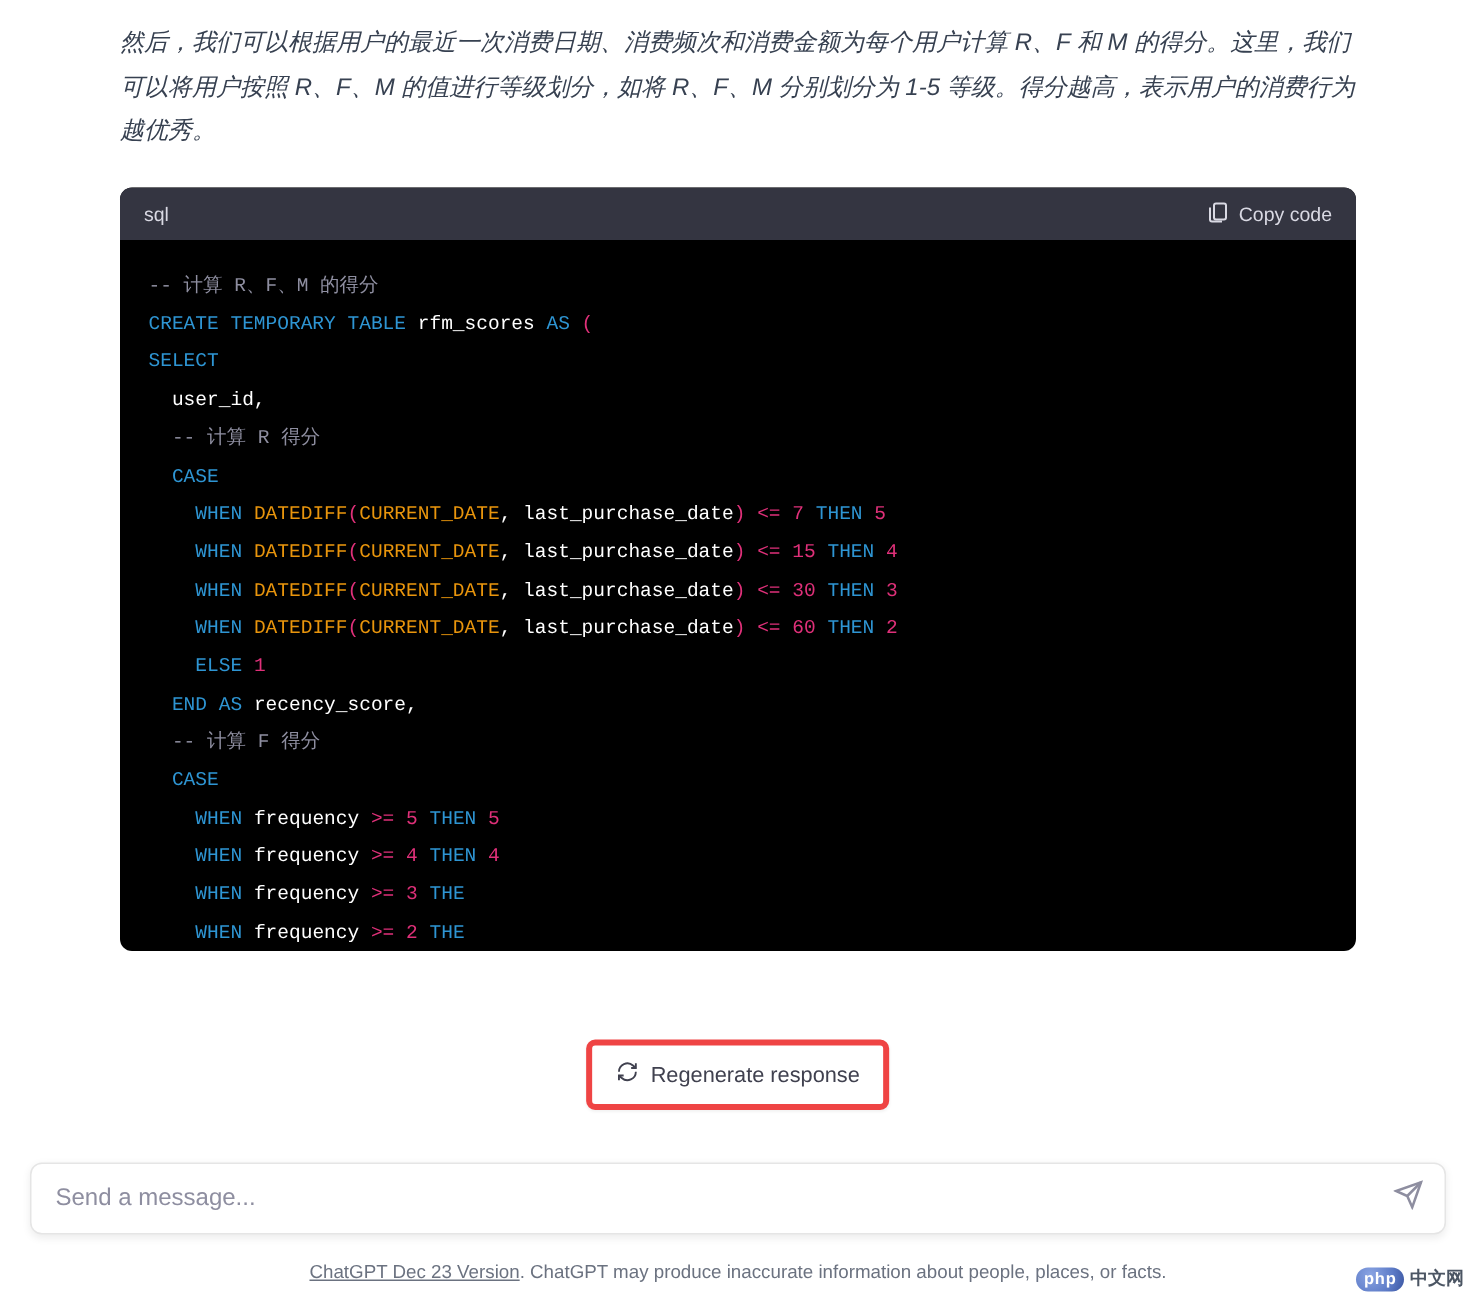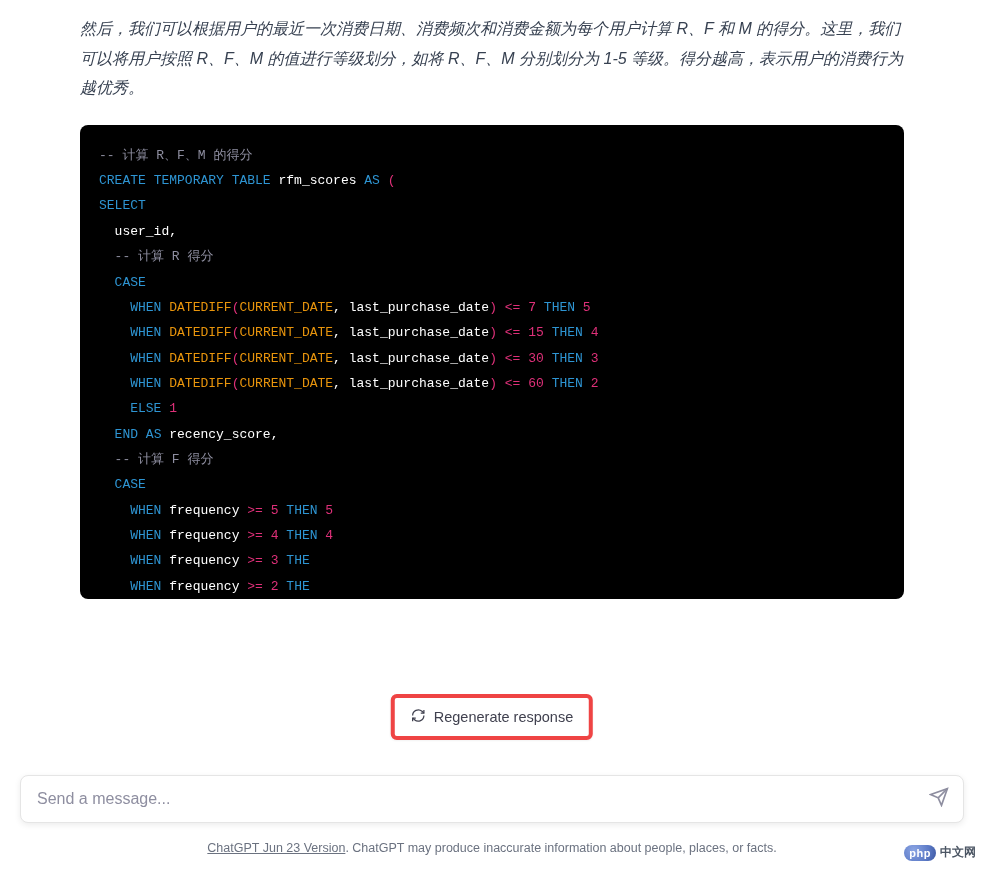--- a/index.html
+++ b/index.html
@@ -121,20 +121,32 @@
     font-size: 11px; letter-spacing: .5px;
   }
 </style>
 </head>
 <body>
 
 <div class="content-area">
   <p class="explain">然后，我们可以根据用户的最近一次消费日期、消费频次和消费金额为每个用户计算 R、F 和 M 的得分。这里，我们可以将用户按照 R、F、M 的值进行等级划分，如将 R、F、M 分别划分为 1-5 等级。得分越高，表示用户的消费行为越优秀。</p>
 
   <div class="codeblock">
+    <div class="codeblock-header">
+      <span>sql</span>
+      <span class="copy-btn">
+        <span>
+          <svg viewBox="0 0 24 24" fill="none" stroke="currentColor" stroke-width="2">
+            <rect x="8" y="4" width="12" height="16" rx="2"></rect>
+            <path d="M4 8v12a2 2 0 0 0 2 2h10"></path>
+          </svg>
+        </span>
+        <span>Copy code</span>
+      </span>
+    </div>
 <pre><span class="tok-comment">-- 计算 R、F、M 的得分</span>
 <span class="tok-keyword">CREATE</span> <span class="tok-keyword">TEMPORARY</span> <span class="tok-keyword">TABLE</span> <span class="tok-ident">rfm_scores</span> <span class="tok-keyword">AS</span> <span class="tok-brace">(</span>
 <span class="tok-keyword">SELECT</span>
   <span class="tok-ident">user_id,</span>
   <span class="tok-comment">-- 计算 R 得分</span>
   <span class="tok-keyword">CASE</span>
     <span class="tok-keyword">WHEN</span> <span class="tok-func">DATEDIFF</span><span class="tok-brace">(</span><span class="tok-func">CURRENT_DATE</span><span class="tok-ident">, </span><span class="tok-ident">last_purchase_date</span><span class="tok-brace">)</span> <span class="tok-pink">&lt;=</span> <span class="tok-num">7</span> <span class="tok-keyword">THEN</span> <span class="tok-num">5</span>
     <span class="tok-keyword">WHEN</span> <span class="tok-func">DATEDIFF</span><span class="tok-brace">(</span><span class="tok-func">CURRENT_DATE</span><span class="tok-ident">, </span><span class="tok-ident">last_purchase_date</span><span class="tok-brace">)</span> <span class="tok-pink">&lt;=</span> <span class="tok-num">15</span> <span class="tok-keyword">THEN</span> <span class="tok-num">4</span>
     <span class="tok-keyword">WHEN</span> <span class="tok-func">DATEDIFF</span><span class="tok-brace">(</span><span class="tok-func">CURRENT_DATE</span><span class="tok-ident">, </span><span class="tok-ident">last_purchase_date</span><span class="tok-brace">)</span> <span class="tok-pink">&lt;=</span> <span class="tok-num">30</span> <span class="tok-keyword">THEN</span> <span class="tok-num">3</span>
     <span class="tok-keyword">WHEN</span> <span class="tok-func">DATEDIFF</span><span class="tok-brace">(</span><span class="tok-func">CURRENT_DATE</span><span class="tok-ident">, </span><span class="tok-ident">last_purchase_date</span><span class="tok-brace">)</span> <span class="tok-pink">&lt;=</span> <span class="tok-num">60</span> <span class="tok-keyword">THEN</span> <span class="tok-num">2</span>
@@ -165,19 +177,19 @@
   <input type="text" placeholder="Send a message..." style="">
   <span class="send-icon">
     <svg viewBox="0 0 24 24" fill="none" stroke="currentColor" stroke-width="2">
       <path d="M22 2 11 13"></path>
       <path d="M22 2 15 22l-4-9-9-4 20-7z"></path>
     </svg>
   </span>
 </div>
 
 <div class="footer">
-  <span class="version">ChatGPT Jun 23 Version</span><span>. ChatGPT may produce inaccurate information about people, places, or facts.</span>
+  <span class="version">ChatGPT Dec 23 Version</span><span>. ChatGPT may produce inaccurate information about people, places, or facts.</span>
 </div>
 
 <div class="watermark">
   <span class="wm-badge">php</span>
   <span>中文网</span>
 </div>
 
 </body></html>

